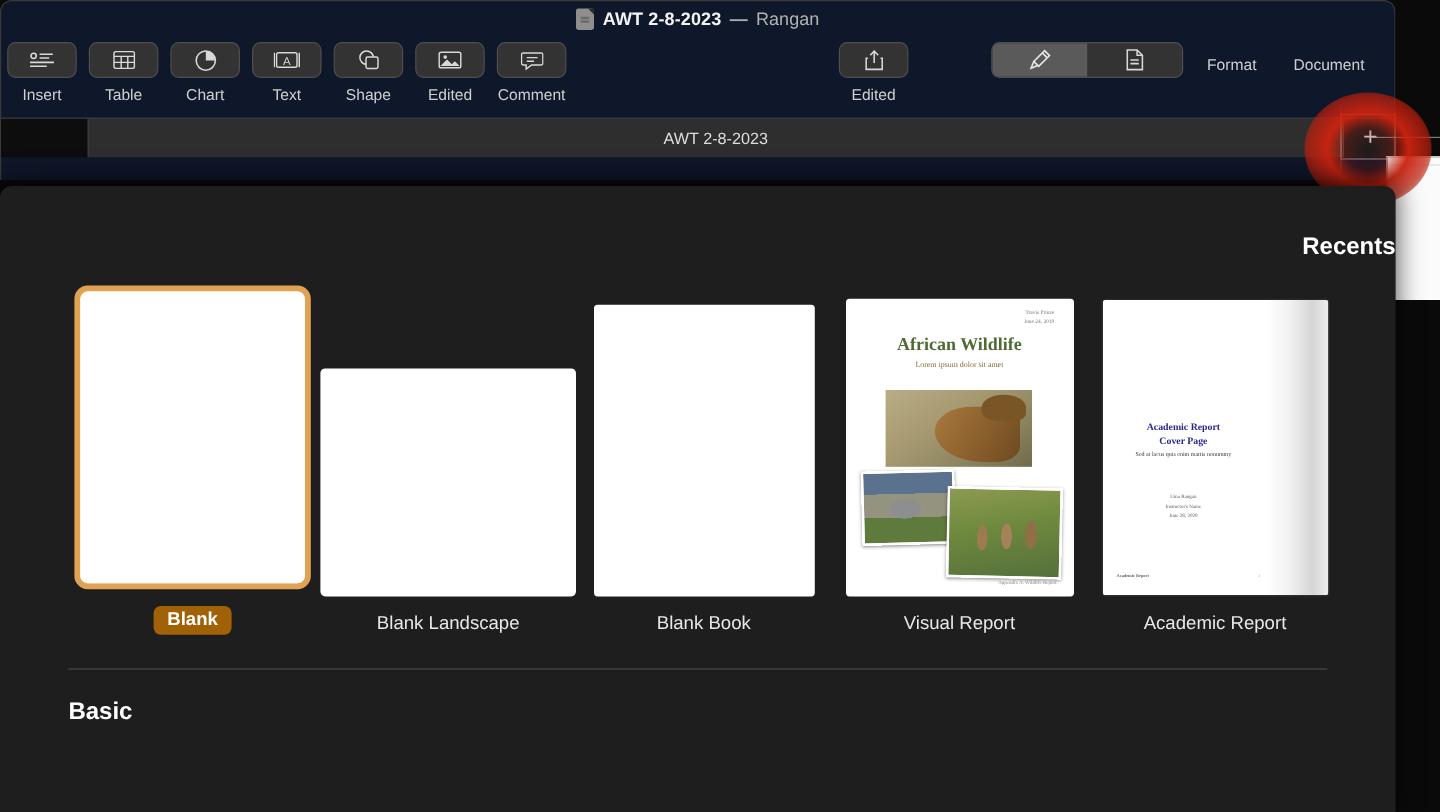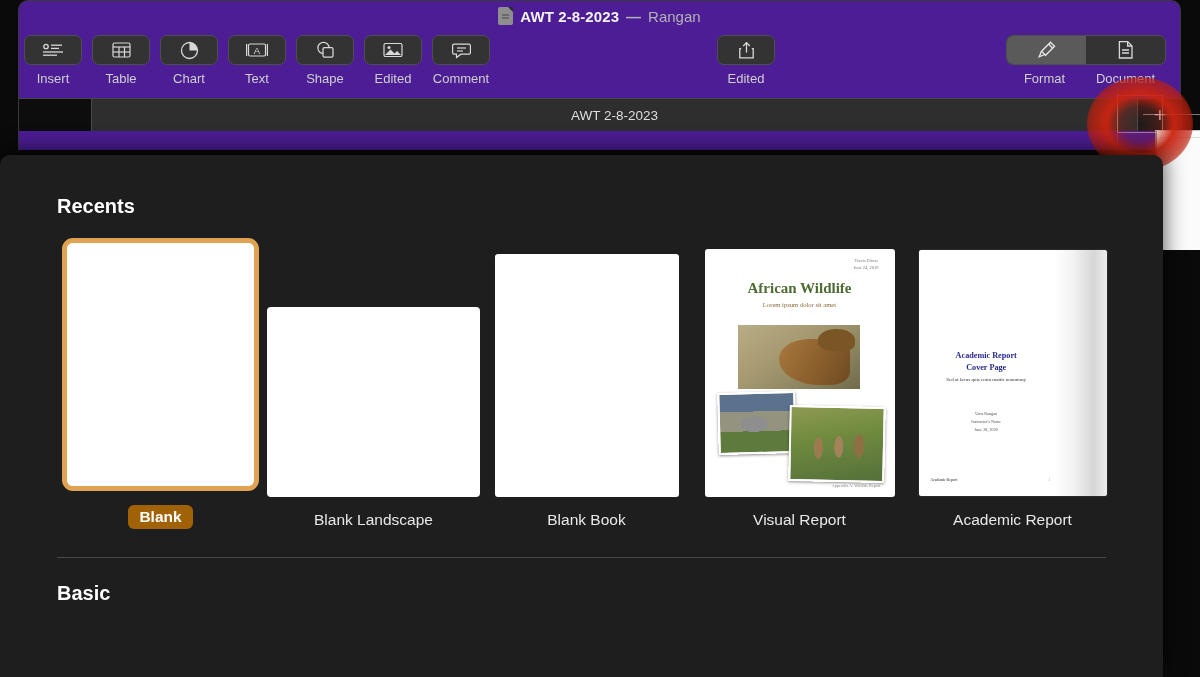--- a/index.html
+++ b/index.html
@@ -8,23 +8,23 @@
     overflow: hidden;
     background: #000;
     font-family: "Liberation Sans", sans-serif;
     -webkit-font-smoothing: antialiased;
   }
   #root { position: relative; width: 1200px; height: 677px; background: #0a0a0a; }
 
   
   .app-window {
     position: absolute; left: 0; top: 0; width: 1163px; height: 150px;
-    background: #4c1d95;
+    background: #0f172a;
     border-top-left-radius: 10px; border-top-right-radius: 10px;
-    border: 1px solid #3a3a3a; border-bottom: none; margin-left: 18px;
+    border: 1px solid #3a3a3a; border-bottom: none;
   }
   .titlebar {
     height: 30px; display: flex; align-items: center; justify-content: center;
   }
   .title-wrap { display: flex; align-items: center; gap: 7px; }
   .doc-icon {
     width: 15px; height: 18px; background: #8e8e8e;
     border-radius: 2px; position: relative; flex: none;
   }
   .doc-icon::after {
@@ -61,21 +61,21 @@
   .seg-wrap {
     display: flex; border: 1px solid #4e4e4e; border-radius: 7px; overflow: hidden;
     background: #333; height: 30px;
   }
   .seg {
     width: 79px; height: 28px; display: flex; align-items: center; justify-content: center;
   }
   .seg.active { background: #5a5a5a; }
   .seg-labels { display: flex; margin-top: 6px; }
   .seg-labels span { width: 81px; text-align: center; font-size: 13px; color: #cfcfcf; }
-  .right-col { display: flex; flex-direction: column; align-items: flex-end; }
+  .right-col { display: flex; align-items: center; }
   svg { display: block; }
 
   
   .tabbar {
     position: absolute; left: 0; top: 97px; width: 1163px; height: 33px;
     display: flex; border-top: 1px solid #464646;
   }
   .tab {
     flex: 1; display: flex; align-items: center; justify-content: center;
     font-size: 13.5px; color: #c9c9c9; background: #1c1c1c;
@@ -135,21 +135,21 @@
     background: #1e1e1e;
     border-top-left-radius: 10px; border-top-right-radius: 10px;
     box-shadow: 0 -4px 22px rgba(0,0,0,.7);
     overflow: hidden;
   }
   .modal-title {
     margin: 42px 0 0 57px; font-size: 42px; font-weight: bold;
     color: #fff; letter-spacing: -.6px;
   }
   .section-head {
-    margin: 40px 0 0 57px; font-size: 20px; font-weight: bold; color: #fff;
+    margin: 40px 0 0 57px; font-size: 20px; font-weight: bold; color: #fff; text-align: right;
   }
 
   .grid {
     margin: 20px 0 0 54px; display: flex; align-items: flex-end; gap: 0;
   }
   .cell { width: 213px; display: flex; flex-direction: column; align-items: center; }
   .thumb-area { height: 253px; display: flex; align-items: flex-end; justify-content: center; width: 100%; }
   .cap {
     margin-top: 14px; font-size: 15.5px; color: #e8e8e8; text-align: center;
   }

